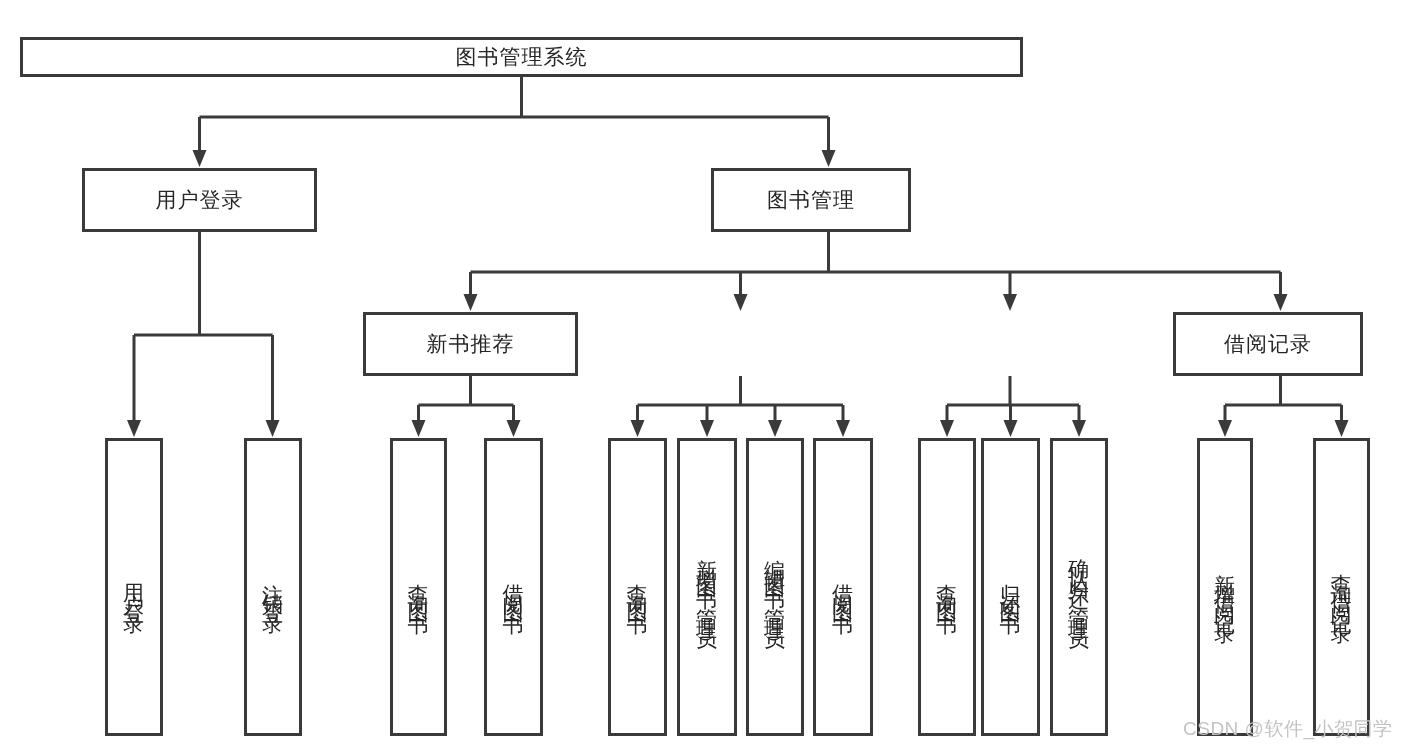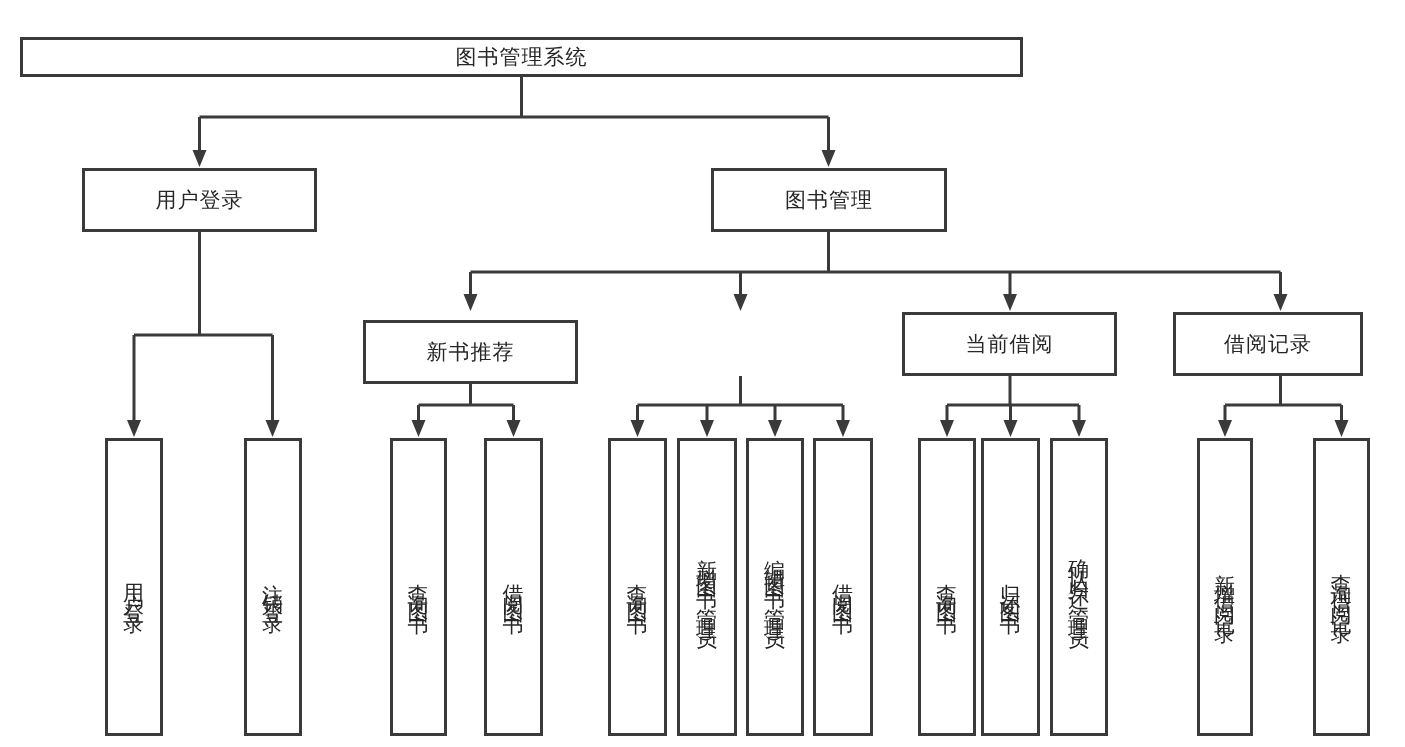--- a/index.html
+++ b/index.html
@@ -98,38 +98,38 @@
       <polygon points="1003.5,420 1017.5,420 1010.5,437"></polygon>
       <polygon points="1072,420 1086,420 1079,437"></polygon>
       <polygon points="1218,420 1232,420 1225,437"></polygon>
       <polygon points="1334.5,420 1348.5,420 1341.5,437"></polygon>
     </g>
   </svg>
 
   <div class="node h" style="left:20px; top:13px; width:1003px; height:40px;margin-top:24px;">图书管理系统</div>
 
   <div class="node h" style="left:82px; top:168px; width:235px; height:64px;">用户登录</div>
-  <div class="node h" style="left:711px; top:168px; width:236px; height:64px;">图书管理</div>
+  <div class="node h" style="left:711px; top:168px; width:200px; height:64px;">图书管理</div>
 
-  <div class="node h" style="left:363px; top:312px; width:215px; height:64px;margin-top:8px;">新书推荐</div>
-  <div class="node h" style="left:902px; top:312px; width:215px; height:64px;">当前借阅</div>
+  <div class="node h" style="left:363px; top:312px; width:215px; height:64px;">新书推荐</div>
   <div class="node h" style="left:1173px; top:312px; width:190px; height:64px;">借阅记录</div>
 
   <div class="node v" style="left:105px; top:438px; width:58px; height:298px;">用户登录</div>
   <div class="node v" style="left:244px; top:438px; width:58px; height:298px;">注销登录</div>
 
   <div class="node v" style="left:390px; top:438px; width:57px; height:298px;">查询图书</div>
   <div class="node v" style="left:484px; top:438px; width:59px; height:298px;">借阅图书</div>
 
   <div class="node v" style="left:608px; top:438px; width:59px; height:298px;">查询图书</div>
   <div class="node v" style="left:677px; top:438px; width:60px; height:298px;">新增图书（管理员）</div>
   <div class="node v" style="left:746px; top:438px; width:58px; height:298px;">编辑图书（管理员）</div>
   <div class="node v" style="left:813px; top:438px; width:60px; height:298px;">借阅图书</div>
 
   <div class="node v" style="left:918px; top:438px; width:58px; height:298px;">查询图书</div>
   <div class="node v" style="left:981px; top:438px; width:59px; height:298px;">归还图书</div>
   <div class="node v" style="left:1050px; top:438px; width:58px; height:298px;">确认归还（管理员）</div>
 
   <div class="node v" style="left:1197px; top:438px; width:56px; height:298px;">新增借阅记录</div>
   <div class="node v" style="left:1313px; top:438px; width:57px; height:298px;">查询借阅记录</div>
 
+  <div class="watermark">CSDN @软件_小贺同学</div>
 
 </div>
 
 </body></html>

